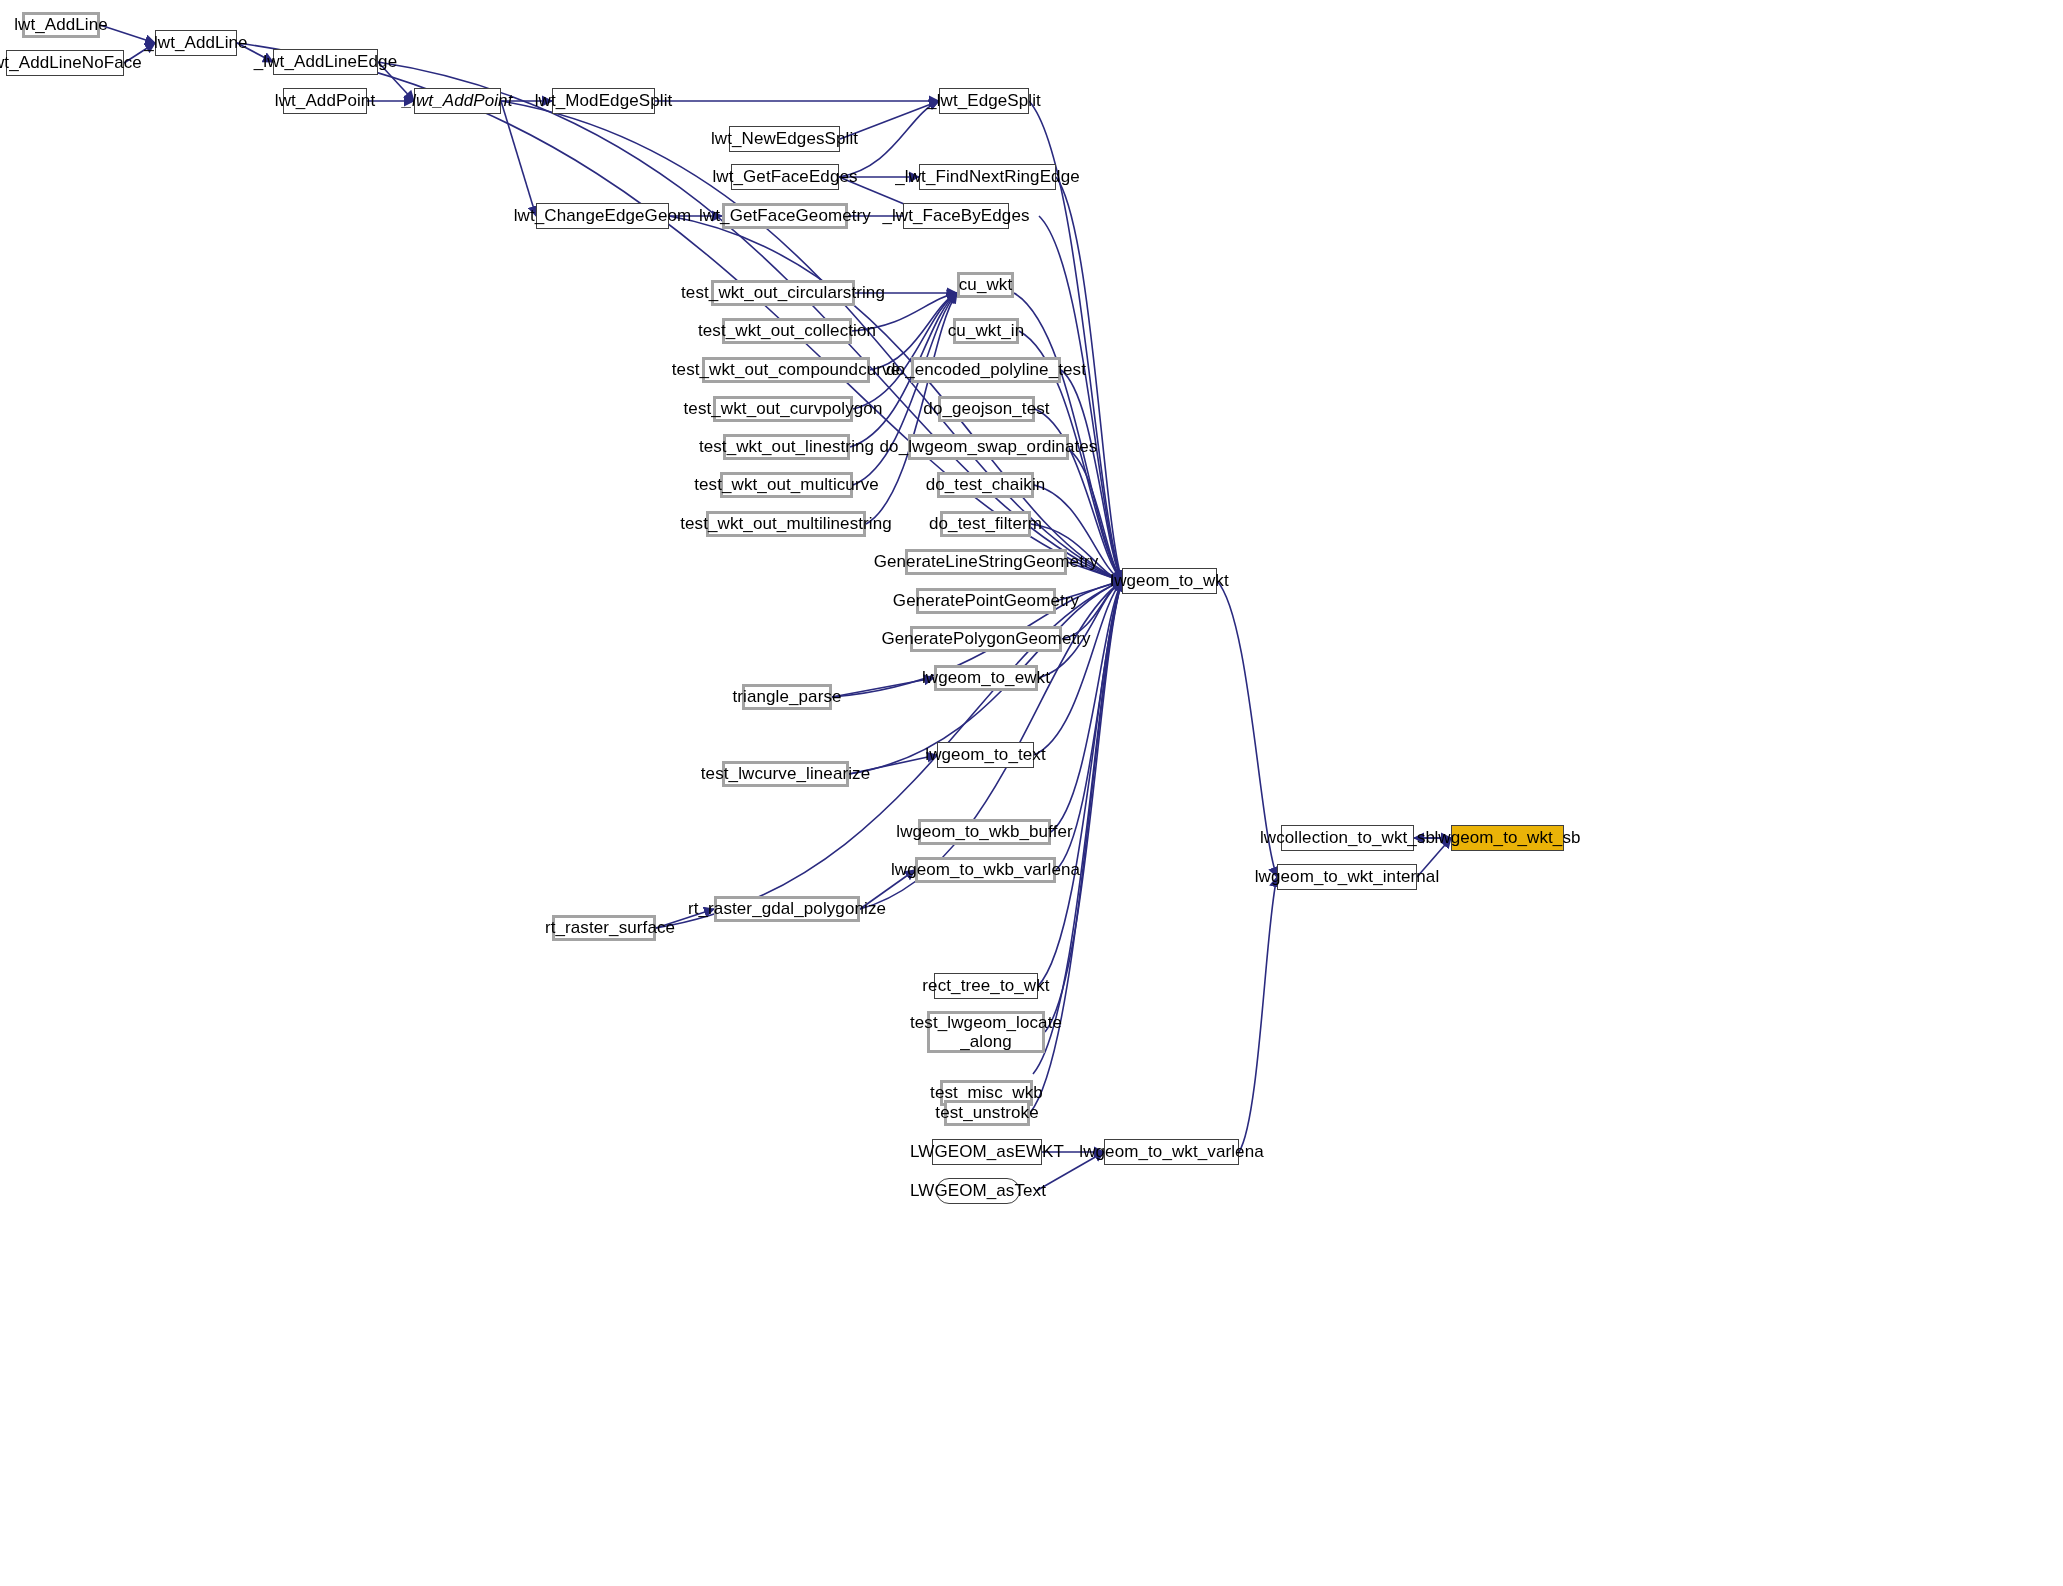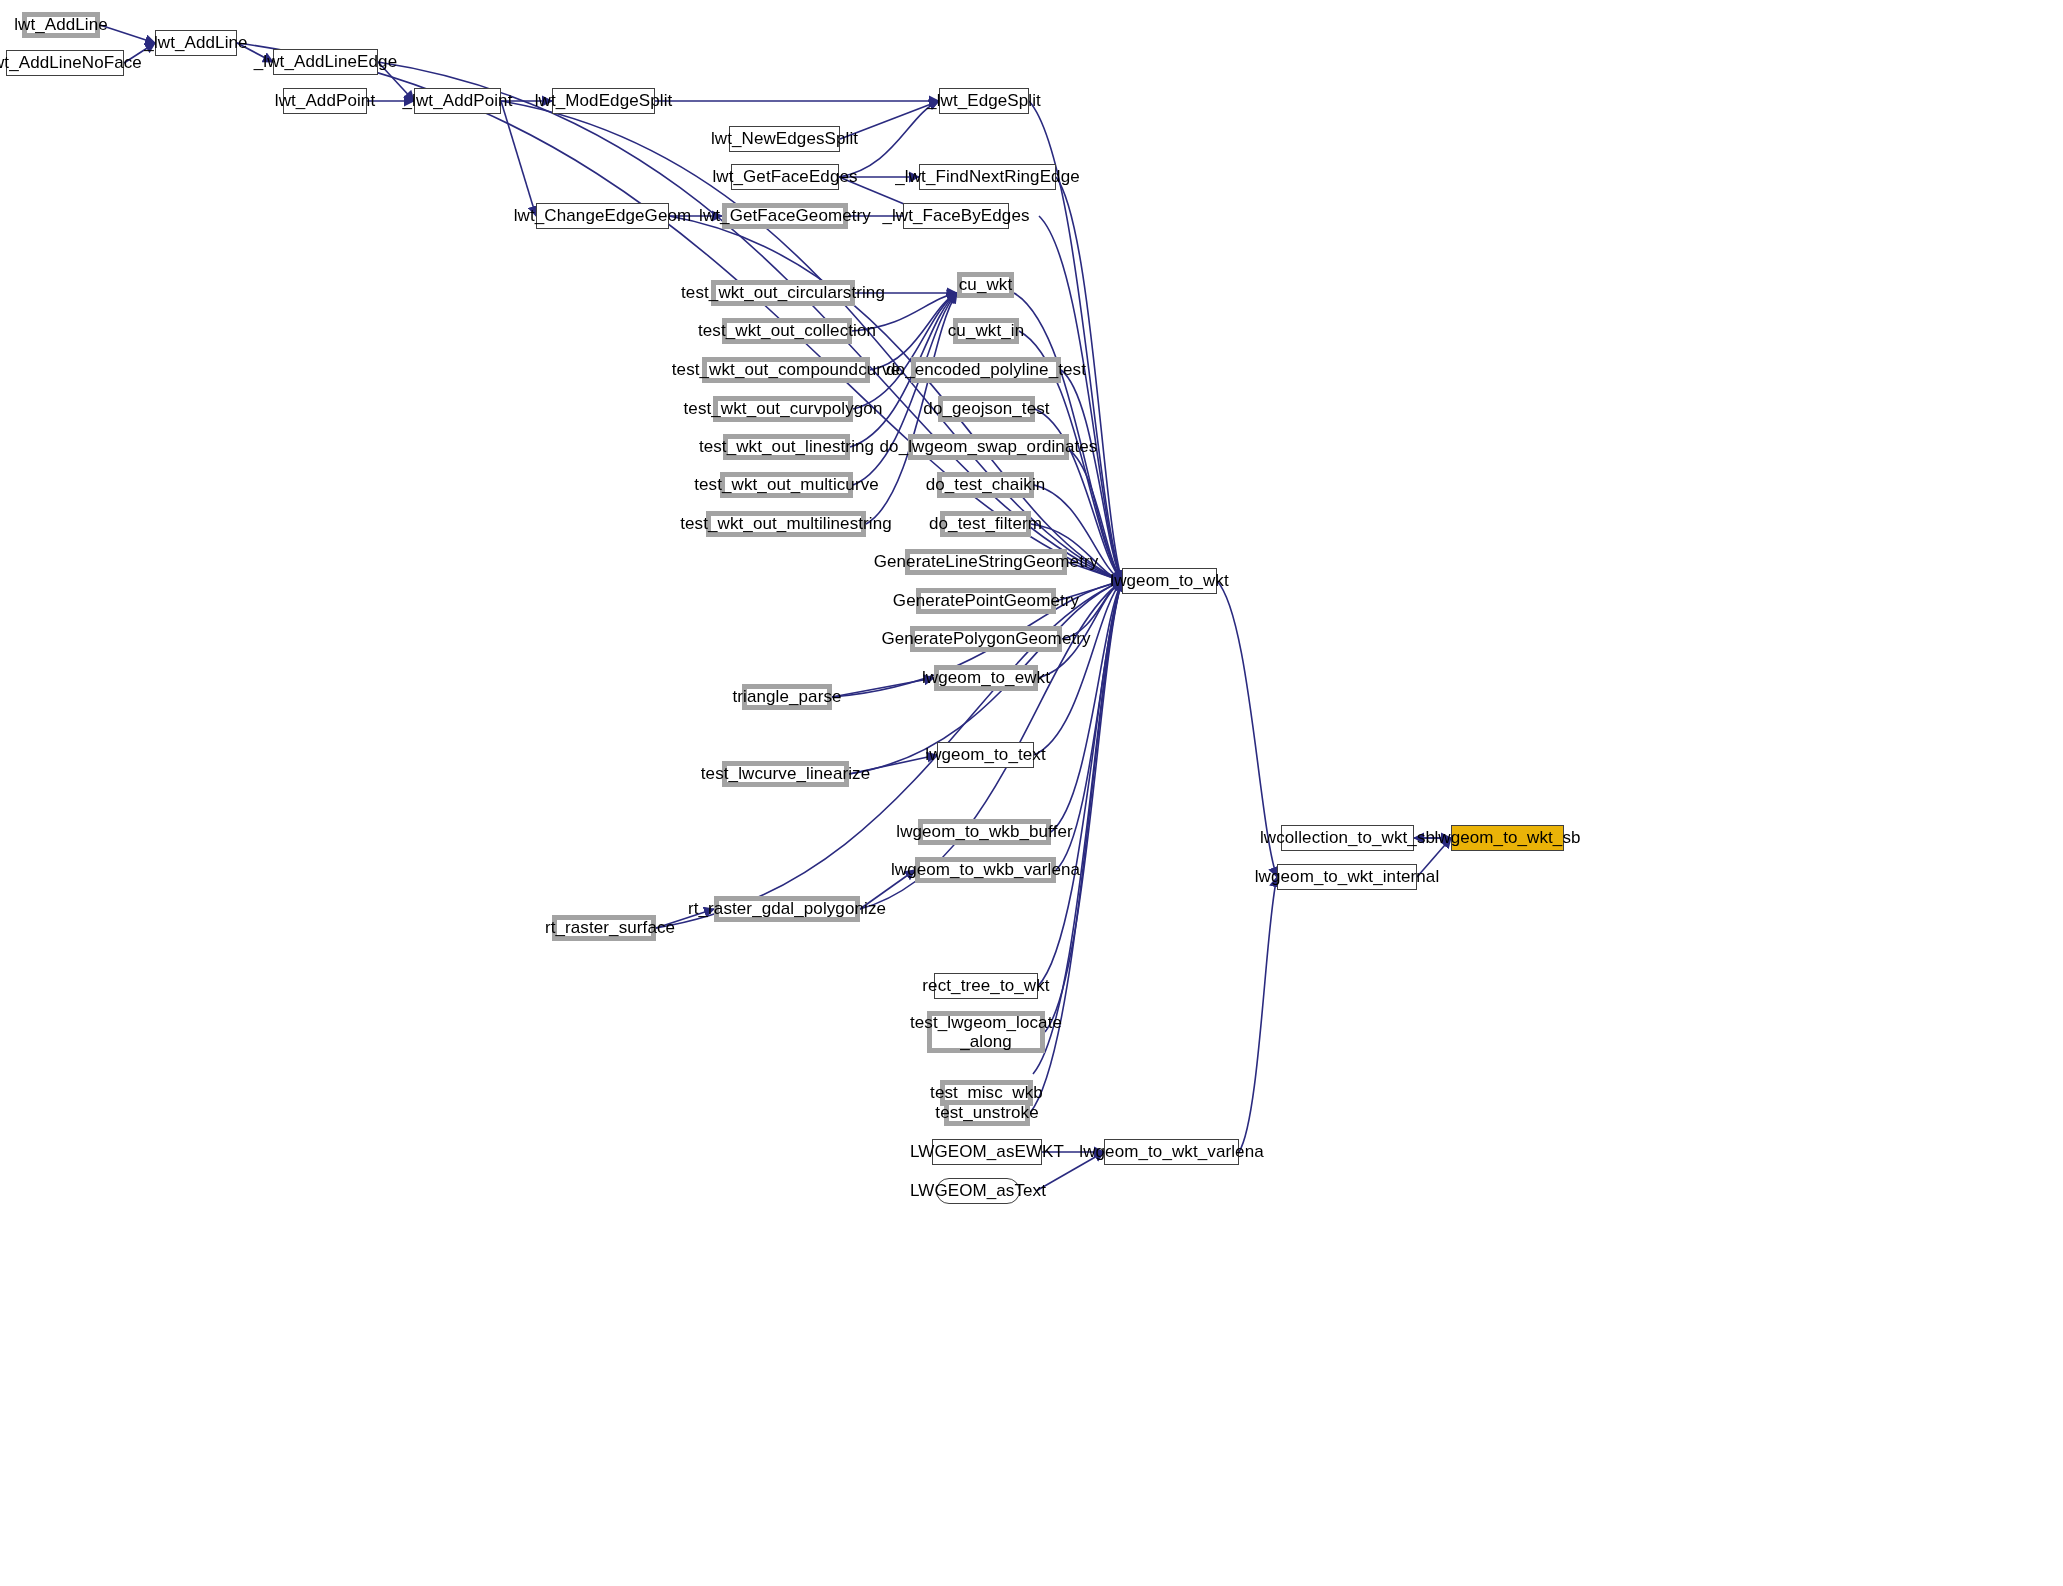--- a/index.html
+++ b/index.html
@@ -32,21 +32,21 @@
     text-align: center;
     background: #ffffff;
     border: 1px solid #000000;
     font-size: 17px;
     line-height: 1.12;
     color: #000000;
     white-space: pre;
     letter-spacing: 0.1px;
   }
   .node.red {
-    border: 5px solid #a3a3a3;
+    border: 3px solid #a3a3a3;
     text-align: center;
   }
   .node.dark {
     border: 1px solid #404040;
   }
   .node.current {
     background: #eab308;
     border: 1px solid #404040;
   }
 </style>
@@ -123,21 +123,21 @@
         <path d="M 1414 838 L 1451 838" marker-end="url(#arrow)"></path>
         <path d="M 1451 838 L 1414 838" marker-end="url(#arrow)"></path>
       </g>
   </svg>
   <div id="nodes">
       <div class="node red" style="left: 22px; top: 12px; width: 78px; height: 26px;">lwt_AddLine</div>
       <div class="node dark" style="left: 155px; top: 30px; width: 82px; height: 26px;">_lwt_AddLine</div>
       <div class="node dark" style="left: 6px; top: 50px; width: 118px; height: 26px;">lwt_AddLineNoFace</div>
       <div class="node dark" style="left: 273px; top: 49px; width: 105px; height: 26px;">_lwt_AddLineEdge</div>
       <div class="node dark" style="left: 283px; top: 88px; width: 84px; height: 26px;">lwt_AddPoint</div>
-      <div class="node dark" style="left: 414px; top: 88px; width: 87px; height: 26px;">_lwt_AddPoint</div>
+      <div class="node dark" style="left: 414px; top: 88px; width: 87px; height: 26px; font-style: italic;">_lwt_AddPoint</div>
       <div class="node dark" style="left: 552px; top: 88px; width: 103px; height: 26px;">lwt_ModEdgeSplit</div>
       <div class="node dark" style="left: 939px; top: 88px; width: 90px; height: 26px;">_lwt_EdgeSplit</div>
       <div class="node dark" style="left: 729px; top: 126px; width: 111px; height: 26px;">lwt_NewEdgesSplit</div>
       <div class="node dark" style="left: 731px; top: 164px; width: 108px; height: 26px;">lwt_GetFaceEdges</div>
       <div class="node dark" style="left: 919px; top: 164px; width: 137px; height: 26px;">_lwt_FindNextRingEdge</div>
       <div class="node dark" style="left: 536px; top: 203px; width: 133px; height: 26px;">lwt_ChangeEdgeGeom</div>
       <div class="node red" style="left: 722px; top: 203px; width: 126px; height: 26px;">lwt_GetFaceGeometry</div>
       <div class="node dark" style="left: 903px; top: 203px; width: 106px; height: 26px;">_lwt_FaceByEdges</div>
       <div class="node red" style="left: 711px; top: 280px; width: 144px; height: 26px;">test_wkt_out_circularstring</div>
       <div class="node red" style="left: 957px; top: 272px; width: 57px; height: 26px;">cu_wkt</div>

